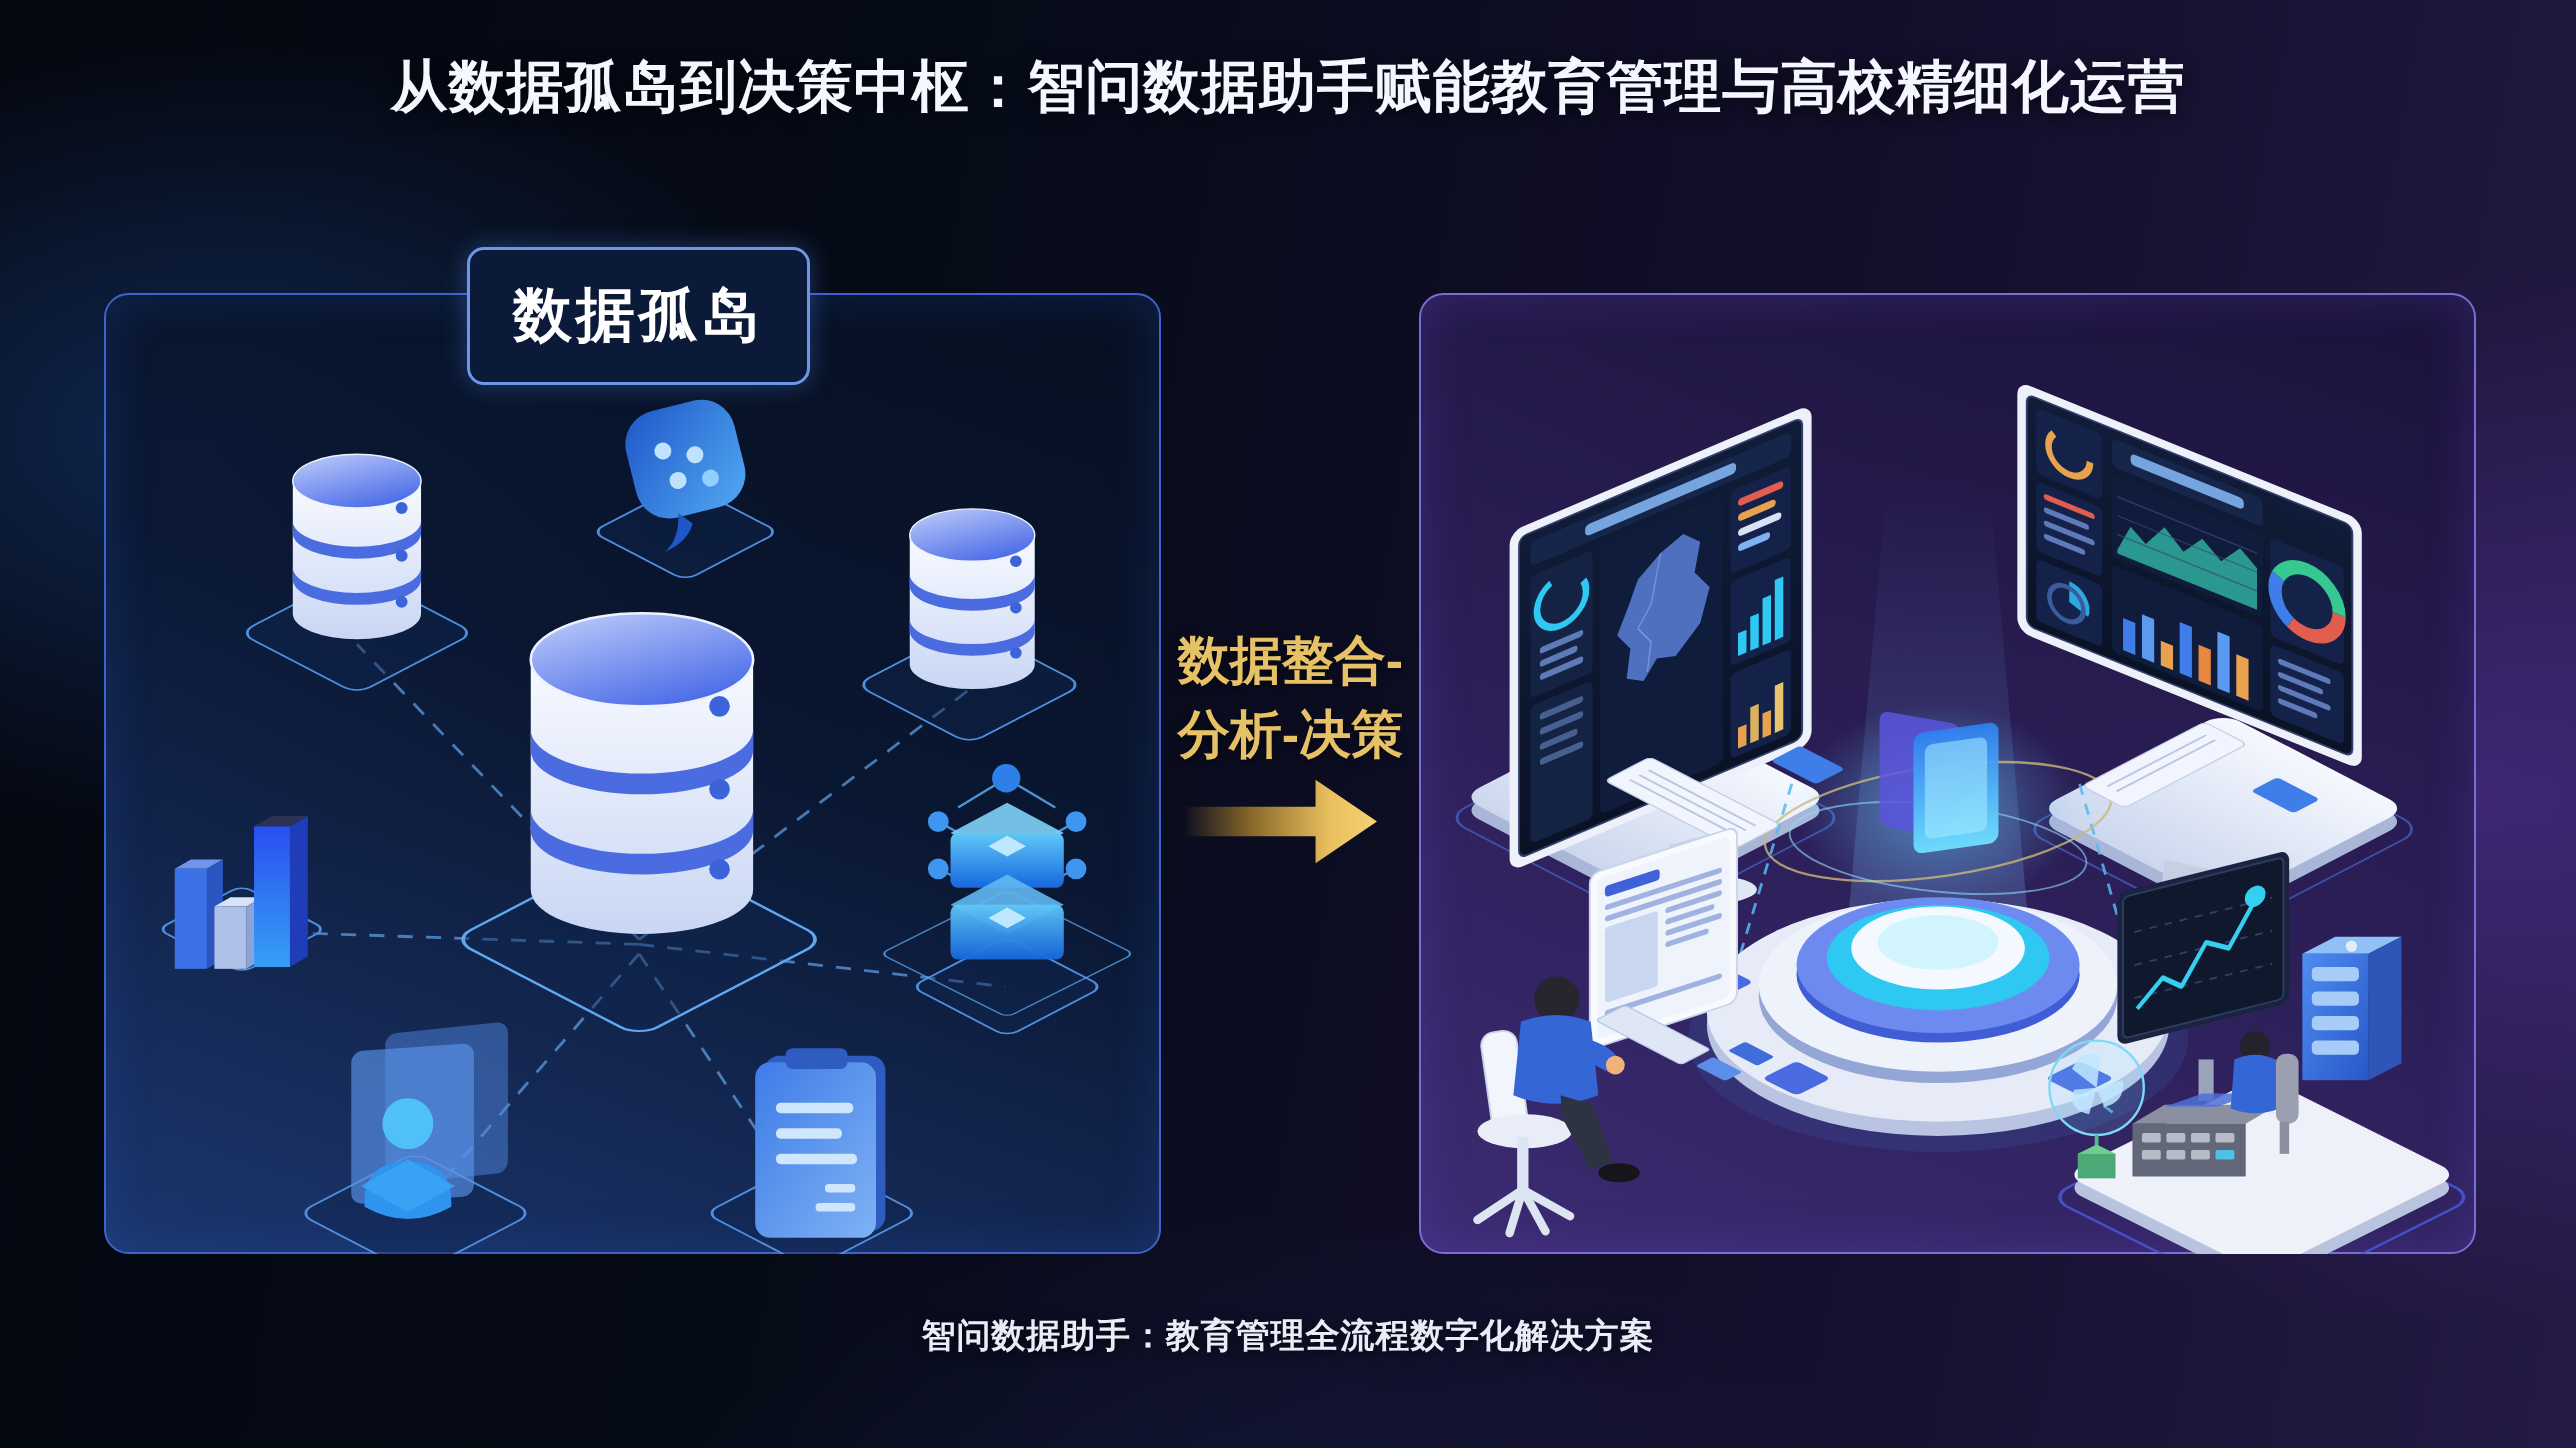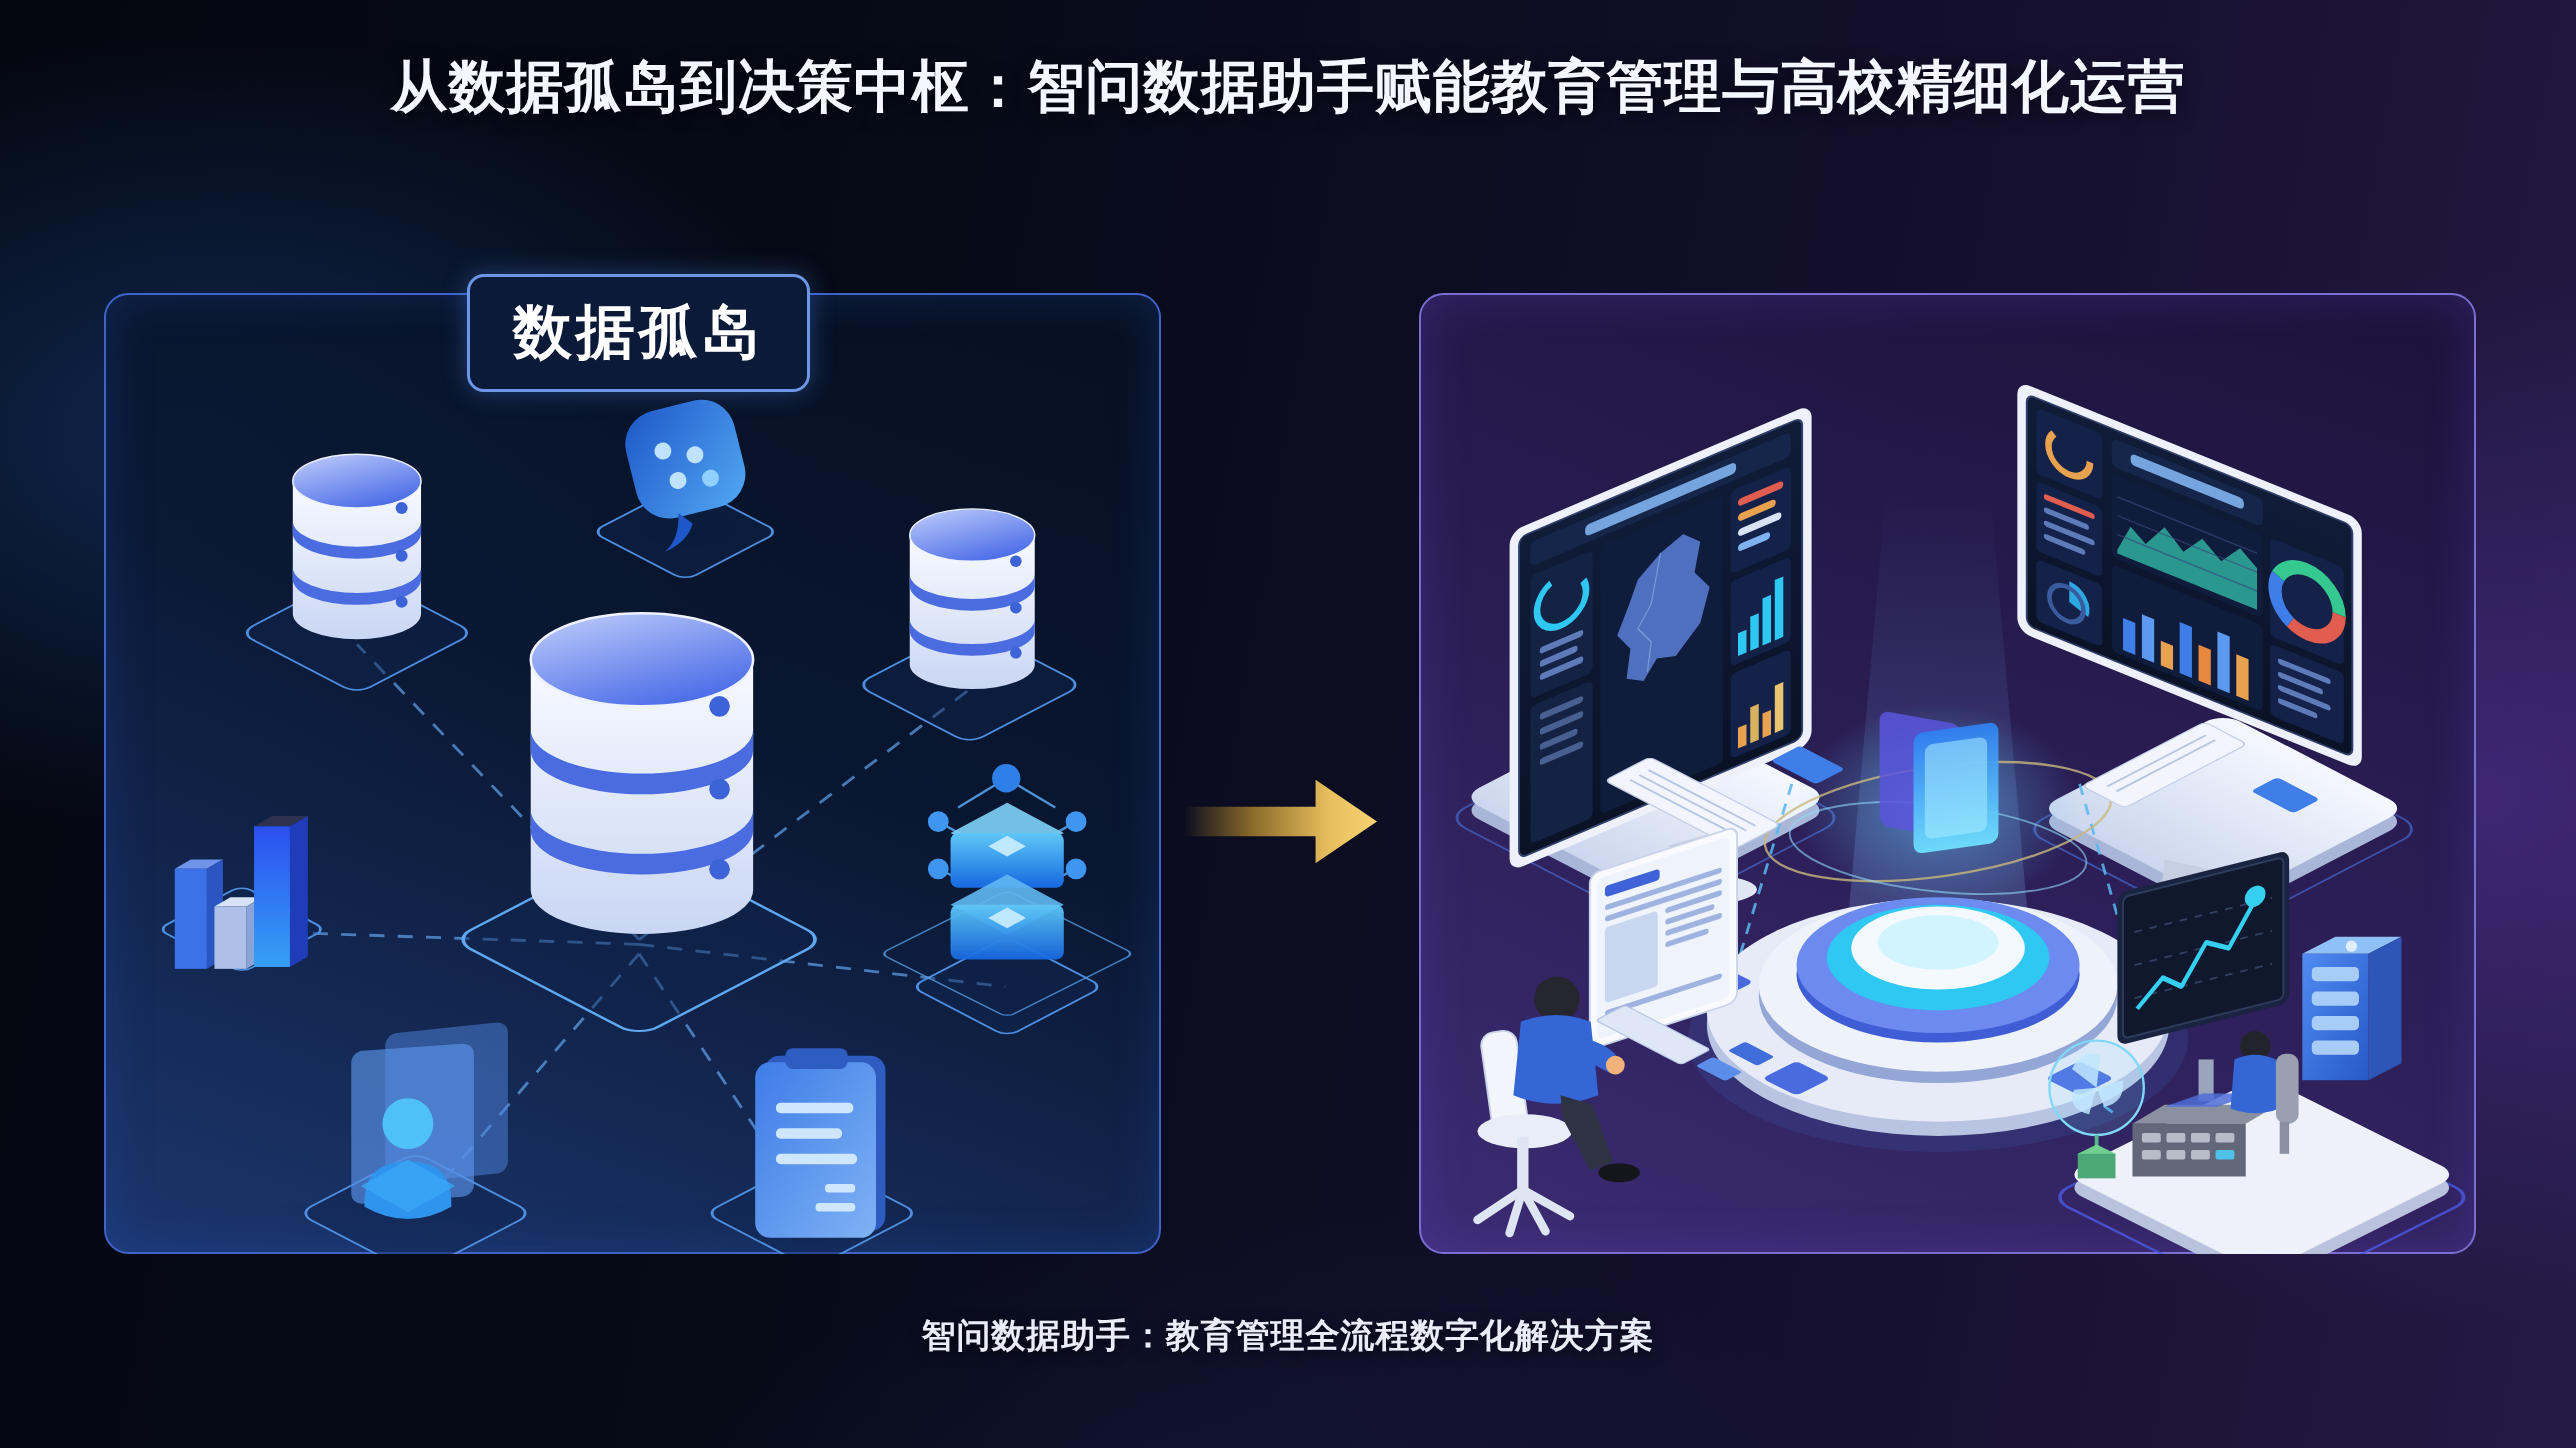--- a/index.html
+++ b/index.html
@@ -13,23 +13,23 @@
   .title{position:absolute;left:0;top:49px;width:100%;text-align:center;color:#f4f7ff;
          font-size:57px;font-weight:bold;letter-spacing:0.9px;
          text-shadow:0 3.8px 17px rgba(0,0,0,.7);}
   .panel{position:absolute;top:293px;width:1057px;height:961px;border-radius:24.5px;box-sizing:border-box;}
   .panel.left{left:104px;border:2.8px solid #3f63c8;
       background:linear-gradient(200deg,rgba(7,16,34,.92) 0%,rgba(10,24,52,.9) 45%,rgba(32,62,126,.85) 100%);
       box-shadow:0 0 47px rgba(40,90,200,.25) inset;}
   .panel.right{left:1419px;border:2.8px solid #7a6ed2;
       background:linear-gradient(205deg,rgba(26,18,58,.92) 0%,rgba(43,30,86,.9) 50%,rgba(66,48,126,.88) 100%);
       box-shadow:0 0 47px rgba(110,80,220,.25) inset;}
-  .panel-label{position:absolute;top:247px;height:118px;border-radius:17px;display:flex;
+  .panel-label{position:absolute;top:247px;height:138px;border-radius:17px;display:flex;
       align-items:center;justify-content:center;color:#fff;font-size:59px;font-weight:bold;
-      letter-spacing:3.8px;z-index:5;box-sizing:border-box;margin-top:27px;}
+      letter-spacing:3.8px;z-index:5;box-sizing:border-box;}
   .panel-label.left{left:467px;width:343px;border:3.8px solid #6d96e6;background:#0a1a38;
       box-shadow:0 0 24.5px rgba(80,140,240,.35);}
   .panel-label.right{left:1769px;width:343px;border:3.8px solid #9189e2;background:#1f1a42;
       box-shadow:0 0 24.5px rgba(140,120,240,.35);}
   .transition{position:absolute;left:1163px;top:623px;width:255px;text-align:center;z-index:4;}
   .transition .t-line{color:#e7c166;font-size:52px;font-weight:bold;line-height:74px;
       text-shadow:0 2.8px 9.4px rgba(0,0,0,.6);}
   .gold-arrow{position:absolute;left:1185px;top:778px;width:192px;height:87px;
       background:linear-gradient(90deg,rgba(58,46,16,.05) 0%,#8a6a2a 35%,#e8bf5e 75%,#f6d272 100%);
       clip-path:polygon(0% 33%,68% 33%,68% 2%,100% 50%,68% 98%,68% 67%,0% 67%);}
@@ -468,17 +468,21 @@
         <polygon points="698,912 718,902 738,912 718,922" fill="#6fcf8f"></polygon>
         <rect x="698" y="912" width="40" height="26" fill="#4da878"></rect>
       </g>
     </g>
   </svg>
 
   <div class="panel-label left">
     <span>数据孤岛</span>
   </div>
 
+  <div class="transition">
+    <div class="t-line">数据整合-</div>
+    <div class="t-line">分析-决策</div>
+  </div>
   <div class="gold-arrow"></div>
 
   <div class="footer">智问数据助手：教育管理全流程数字化解决方案</div>
 </div>
 
 
 </body></html>

